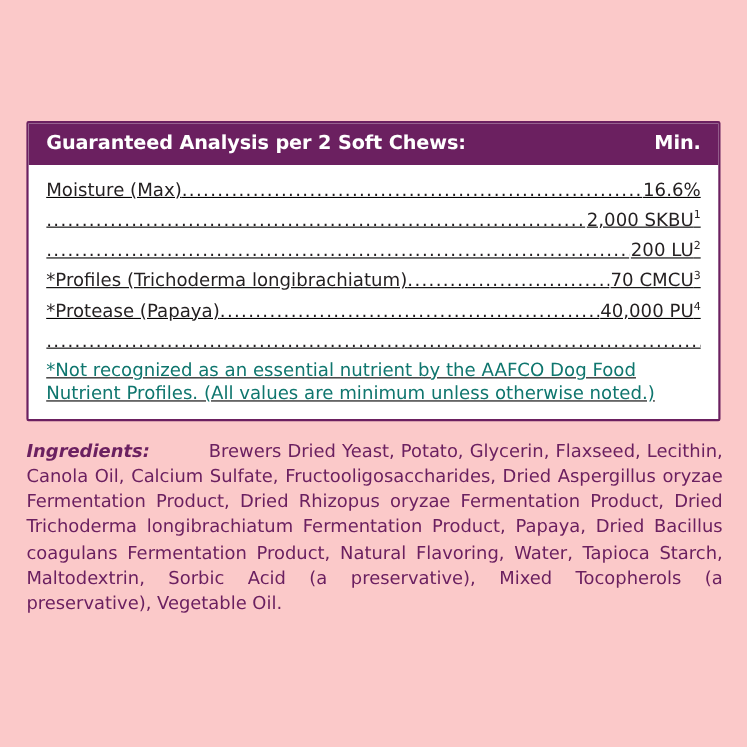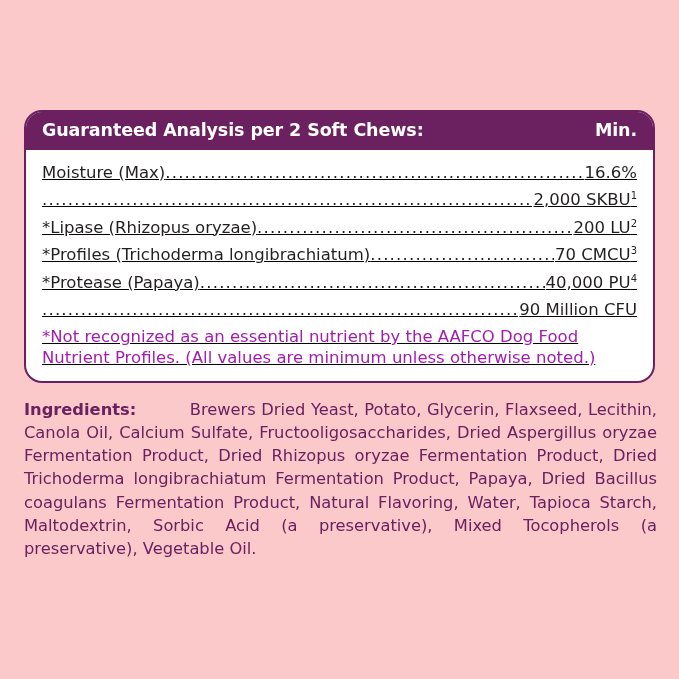--- a/index.html
+++ b/index.html
@@ -18,21 +18,21 @@
     width: 679px;
     height: 679px;
     box-sizing: border-box;
   }
   .panel {
     position: absolute;
     left: 24px;
     top: 110px;
     width: 631px;
     border: 2px solid #6b2060;
-    border-radius: 18px;
+    border-radius: 2px;
     background: #ffffff;
     box-sizing: border-box;
     overflow: hidden;
   }
   .panel-header {
     background: #6b2060;
     color: #ffffff;
     display: flex;
     align-items: center;
     justify-content: space-between;
@@ -78,37 +78,38 @@
     flex: 0 0 auto;
     padding-left: 1px;
   }
   .row .value sup {
     font-size: 10px;
     vertical-align: super;
     line-height: 0;
   }
   .footnote {
     font-size: 16.5px;
-    color: #a21caf;
+    color: #0f766e;
     line-height: 1.27;
     padding-top: 3px;
   }
   .ingredients {
     position: absolute;
     left: 24px;
     top: 398px;
     width: 633px;
     font-size: 16.3px;
     color: #6b2060;
     line-height: 1.42;
     text-align: justify;
     text-justify: inter-word;
   }
   .ingredients b {
     font-weight: bold;
+    font-style: italic;
   }
   .ingredients .body {
     font-weight: normal;
     margin-left: 48px;
   }
 </style>
 </head>
 <body>
 
 <div class="page">
@@ -127,40 +128,38 @@
         <span class="leader">........................................................................................................................................</span>
         <span class="value"><span>16.6%</span><sup></sup></span>
       </div>
 
       <div class="row">
         <span class="leader">........................................................................................................................................</span>
         <span class="value"><span>2,000 SKBU</span><sup>1</sup></span>
       </div>
 
       <div class="row">
-        <span class="name">*Lipase (Rhizopus oryzae)</span>
         <span class="leader">........................................................................................................................................</span>
         <span class="value"><span>200 LU</span><sup>2</sup></span>
       </div>
 
       <div class="row">
         <span class="name">*Profiles (Trichoderma longibrachiatum)</span>
         <span class="leader">........................................................................................................................................</span>
         <span class="value"><span>70 CMCU</span><sup>3</sup></span>
       </div>
 
       <div class="row">
         <span class="name">*Protease (Papaya)</span>
         <span class="leader">........................................................................................................................................</span>
         <span class="value"><span>40,000 PU</span><sup>4</sup></span>
       </div>
 
       <div class="row">
         <span class="leader">........................................................................................................................................</span>
-        <span class="value"><span>90 Million CFU</span><sup></sup></span>
       </div>
 
       <div class="footnote">*Not recognized as an essential nutrient by the AAFCO Dog Food Nutrient Profiles. (All values are minimum unless otherwise noted.)</div>
 
     </div>
   </div>
 
   <div class="ingredients">
     <b>Ingredients:</b><span class="body"> Brewers Dried Yeast, Potato, Glycerin, Flaxseed, Lecithin, Canola Oil, Calcium Sulfate, Fructooligosaccharides, Dried Aspergillus oryzae Fermentation Product, Dried Rhizopus oryzae Fermentation Product, Dried Trichoderma longibrachiatum Fermentation Product, Papaya, Dried Bacillus coagulans Fermentation Product, Natural Flavoring, Water, Tapioca Starch, Maltodextrin, Sorbic Acid (a preservative), Mixed Tocopherols (a preservative), Vegetable Oil.</span>
   </div>

